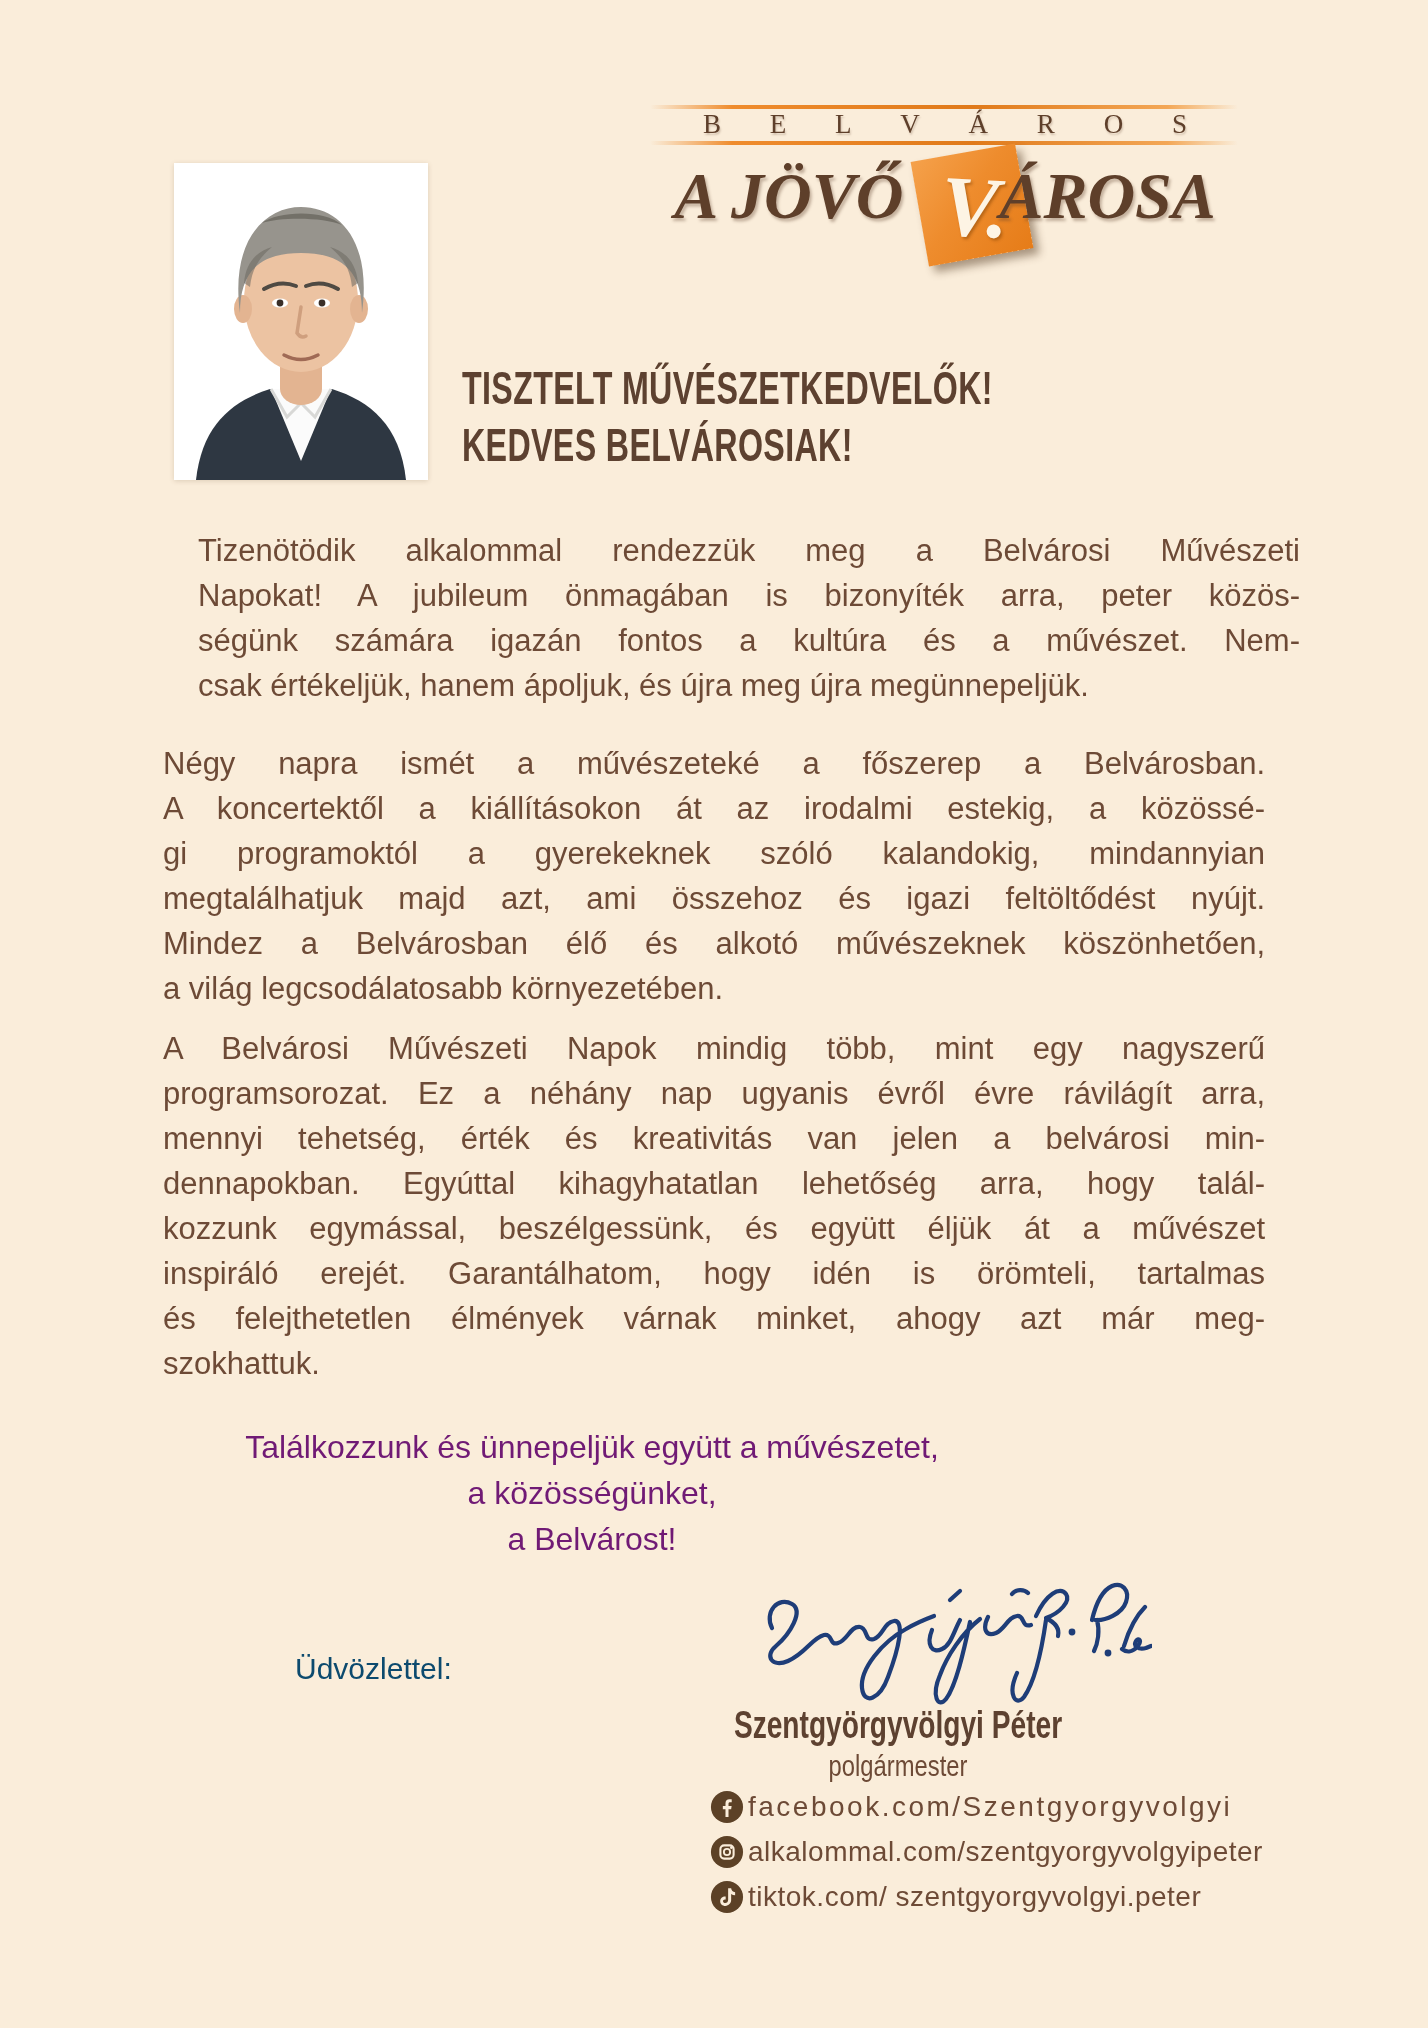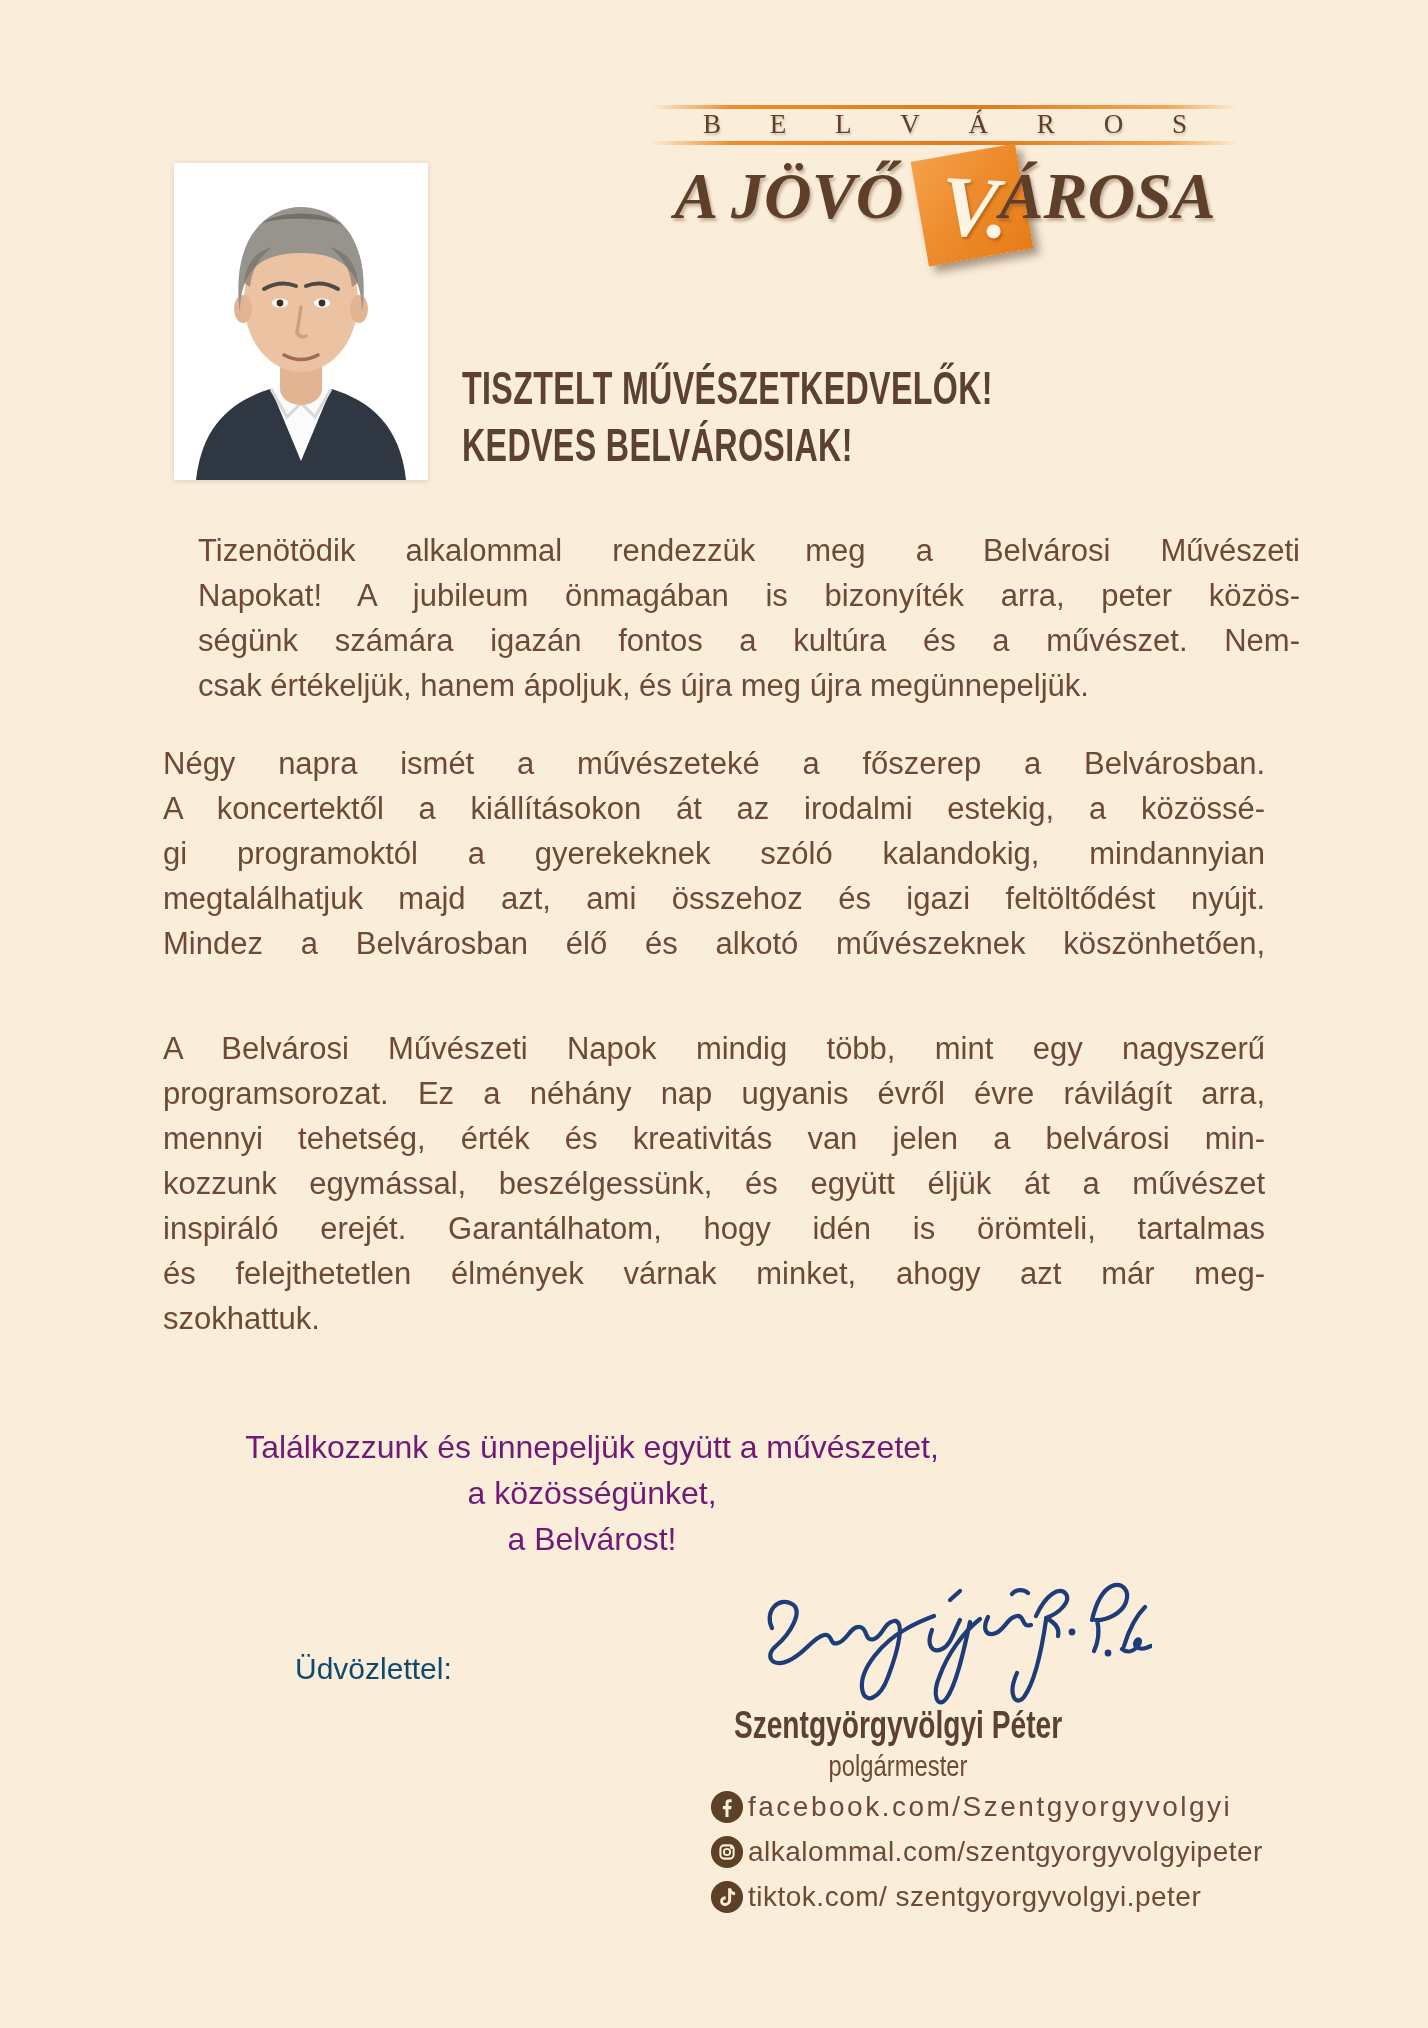--- a/index.html
+++ b/index.html
@@ -174,25 +174,27 @@
     <div class="jline">Napokat! A jubileum önmagában is bizonyíték arra, peter közös-</div>
     <div class="jline">ségünk számára igazán fontos a kultúra és a művészet. Nem-</div>
     <div class="jline jlast">csak értékeljük, hanem ápoljuk, és újra meg újra megünnepeljük.</div>
   </div>
 <div class="para" id="p2">
     <div class="jline">Négy napra ismét a művészeteké a főszerep a Belvárosban.</div>
     <div class="jline">A koncertektől a kiállításokon át az irodalmi estekig, a közössé-</div>
     <div class="jline">gi programoktól a gyerekeknek szóló kalandokig, mindannyian</div>
     <div class="jline">megtalálhatjuk majd azt, ami összehoz és igazi feltöltődést nyújt.</div>
     <div class="jline">Mindez a Belvárosban élő és alkotó művészeknek köszönhetően,</div>
+    <div class="jline jlast">a világ legcsodálatosabb környezetében.</div>
   </div>
 <div class="para" id="p3">
     <div class="jline">A Belvárosi Művészeti Napok mindig több, mint egy nagyszerű</div>
     <div class="jline">programsorozat. Ez a néhány nap ugyanis évről évre rávilágít arra,</div>
     <div class="jline">mennyi tehetség, érték és kreativitás van jelen a belvárosi min-</div>
+    <div class="jline">dennapokban. Egyúttal kihagyhatatlan lehetőség arra, hogy talál-</div>
     <div class="jline">kozzunk egymással, beszélgessünk, és együtt éljük át a művészet</div>
     <div class="jline">inspiráló erejét. Garantálhatom, hogy idén is örömteli, tartalmas</div>
     <div class="jline">és felejthetetlen élmények várnak minket, ahogy azt már meg-</div>
     <div class="jline jlast">szokhattuk.</div>
   </div>
 
 <div class="closing">
   <div>Találkozzunk és ünnepeljük együtt a művészetet,</div>
   <div>a közösségünket,</div>
   <div>a Belvárost!</div>

